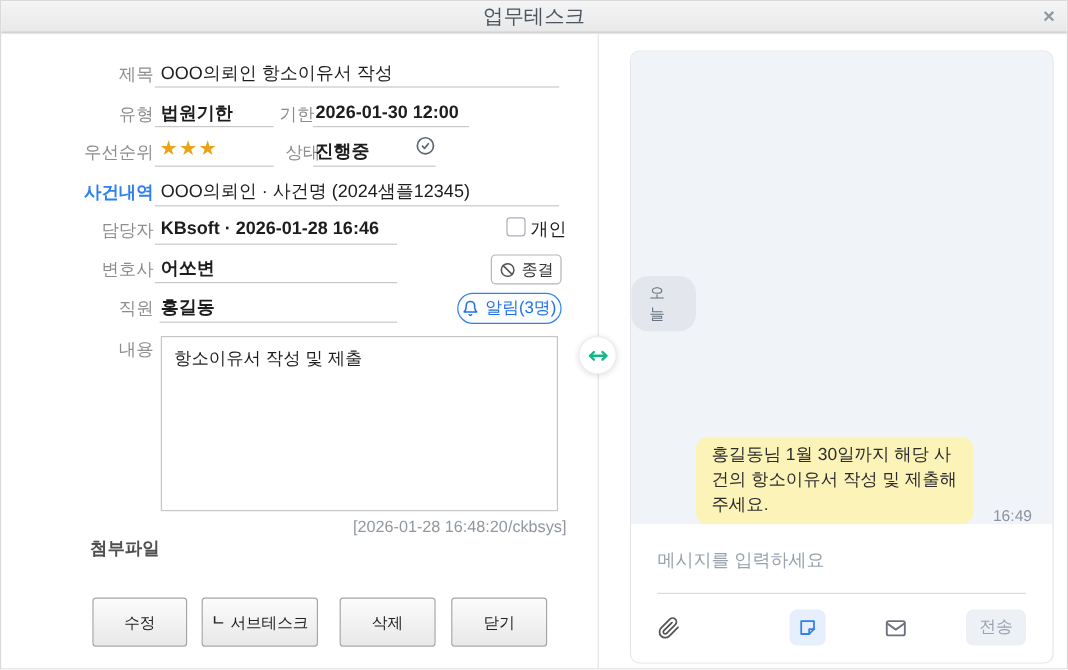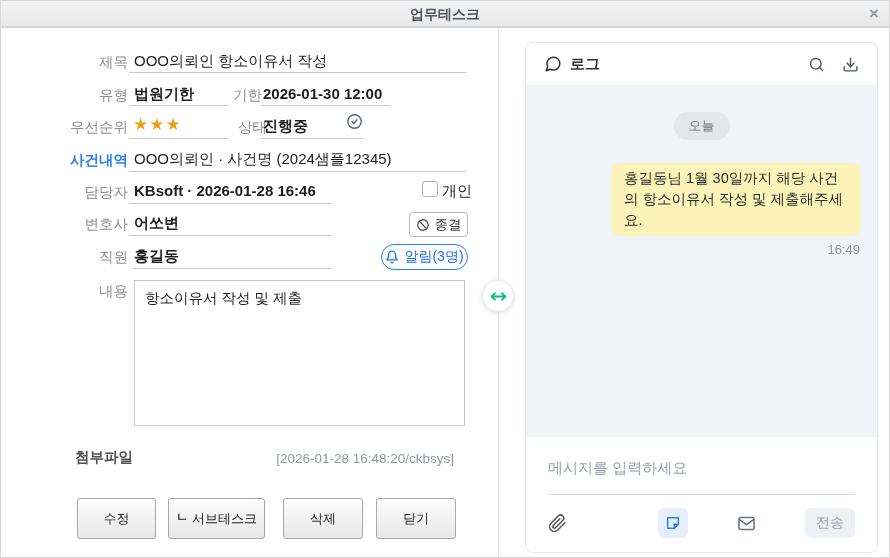--- a/index.html
+++ b/index.html
@@ -1,20 +1,20 @@
 <!DOCTYPE html>
 <html><head>
 <meta charset="utf-8">
 <style>
   html,body{margin:0;padding:0;background:#fff;}
   body{font-family:"Liberation Sans","DejaVu Sans",sans-serif;}
   .app{position:relative;width:890px;height:558px;background:#fff;border:1px solid #d9d9d9;box-sizing:border-box;overflow:hidden;}
   
   .titlebar{position:absolute;left:0;top:0;width:100%;height:27px;background:linear-gradient(#f4f4f4,#e9e9e9);border-bottom:2px solid #d4d4d4;box-sizing:border-box;}
-  .titlebar .ttl{position:absolute;left:0;top:0;width:100%;text-align:center;line-height:26px;font-size:14px;color:#4a5560;font-weight:700;}
+  .titlebar .ttl{position:absolute;left:0;top:0;width:100%;text-align:center;line-height:26px;font-size:17px;color:#4a5560;font-weight:400;}
   .titlebar .x{position:absolute;right:10px;top:0;line-height:25px;font-size:17px;font-weight:700;color:#8e99a3;cursor:pointer;}
   
   .flabel{position:absolute;width:95px;text-align:right;font-size:14.5px;color:#8d8d8d;}
   .flabel2{position:absolute;font-size:14.5px;color:#8d8d8d;}
   .fval{position:absolute;font-size:15px;color:#1d1d1d;font-weight:600;white-space:nowrap;}
   .fval.reg{font-weight:400;}
   .uline{position:absolute;height:1px;background:#c8c8c8;}
   .bluelabel{color:#2f80ed;font-weight:700;font-family:Liberation Serif, serif;}
   .stars{position:absolute;font-size:17px;color:#eaa216;letter-spacing:1px;}
   .ckbox{position:absolute;width:16px;height:16px;border:1.5px solid #a9b0b8;border-radius:3px;background:#fff;box-sizing:border-box;}
@@ -29,21 +29,21 @@
   
   .vline{position:absolute;left:497px;top:27px;width:1px;height:531px;background:#e3e3e3;}
   .toggle{position:absolute;left:481px;top:279px;width:32px;height:32px;border-radius:50%;background:#fff;border:1px solid #ededed;box-shadow:0 1px 5px rgba(0,0,0,.13);display:flex;align-items:center;justify-content:center;cursor:pointer;box-sizing:border-box;}
   
   .card{position:absolute;left:524px;top:41px;width:353px;height:511px;border:1px solid #e2e5e9;border-radius:8px;background:#fff;box-sizing:border-box;display:flex;flex-direction:column;overflow:hidden;}
   .chead{height:43px;min-height:43px;display:flex;align-items:center;padding:0 18px;border-bottom:1px solid #eceef1;box-sizing:border-box;}
   .chead .htitle{display:flex;align-items:center;gap:8px;font-size:15px;font-weight:700;color:#2f3237;}
   .chead .sp{flex:1;}
   .chead .hic{color:#4b5563;display:flex;align-items:center;cursor:pointer;}
   .chead .hic + .hic{margin-left:17px;}
-  .cbody{flex:1;background:#f0f3f8;display:flex;flex-direction:column;overflow:hidden;}
+  .cbody{flex:1;background:#f0f3f8;display:flex;flex-direction:row;overflow:hidden;}
   .daypill{align-self:center;margin-top:26px;background:#e3e7ed;color:#6a7380;font-size:13px;padding:5px 15px;border-radius:14px;}
   .bubble{align-self:flex-end;margin:23px 16px 0 0;width:250px;box-sizing:border-box;background:#fbf3b8;padding:5px 13px;border-radius:10px;font-size:14.5px;line-height:1.45;color:#2c2c2c;word-break:break-all;}
   .msgtime{align-self:flex-end;margin:6px 17px 0 0;font-size:13px;color:#8b93a0;}
   .cinput{height:115px;min-height:115px;background:#fff;box-sizing:border-box;padding:22px 22px 0;}
   .cinput input{width:100%;border:none;outline:none;font-size:15px;color:#404040;background:transparent;padding:0;font-family:inherit;}
   .cinput input::placeholder{color:#99a1ad;}
   .cdivider{margin-top:17px;height:1px;background:#d8dce2;}
   .crow{margin-top:13px;display:flex;align-items:center;gap:37px;}
   .crow .sp{flex:1;}
   .clip{color:#555;display:flex;align-items:center;cursor:pointer;}
@@ -120,21 +120,21 @@
         </svg>
     </span>
     <span>알림(3명)</span>
   </div>
 
   <div class="flabel" style="left:32px;top:281px;">내용</div>
   <div class="textarea" style="left:133px;top:279px;width:331px;height:146px;">
     <div>항소이유서 작성 및 제출</div>
   </div>
 
-  <div class="meta" style="left:122px;top:430px;width:331px;margin-top:20px;">[2026-01-28 16:48:20/ckbsys]</div>
+  <div class="meta" style="left:140px;top:430px;width:331px;">[2026-01-28 16:48:20/ckbsys]</div>
   <div class="attach" style="left:74px;top:447px;">첨부파일</div>
 
   <div class="gbtn" style="left:76px;width:79px;">
       <span>수정</span>
     </div>
   <div class="gbtn" style="left:167px;width:97px;">
     <span class="pfx">ㄴ</span>
     <span>서브테스크</span>
   </div>
   <div class="gbtn" style="left:282px;width:80px;">
@@ -149,44 +149,20 @@
     <span style="color:#12b886;display:flex;">
       <svg width="19" height="19" viewBox="0 0 24 24" fill="none" stroke="currentColor" stroke-width="2.5" stroke-linecap="round" stroke-linejoin="round">
           <path d="M7.5 8 3.5 12l4 4"></path>
           <path d="M3.5 12h17"></path>
           <path d="M16.5 8l4 4-4 4"></path>
         </svg>
     </span>
   </div>
 
   <div class="card">
-    <div class="chead">
-      <div class="htitle">
-        <span style="display:flex;">
-          <svg width="18" height="18" viewBox="0 0 24 24" fill="none" stroke="#2f3237" stroke-width="2" stroke-linecap="round" stroke-linejoin="round">
-              <path d="M21 11.5a8.38 8.38 0 0 1-.9 3.8 8.5 8.5 0 0 1-7.6 4.7 8.38 8.38 0 0 1-3.8-.9L3 21l1.9-5.7a8.38 8.38 0 0 1-.9-3.8 8.5 8.5 0 0 1 4.7-7.6 8.38 8.38 0 0 1 3.8-.9h.5a8.48 8.48 0 0 1 8 8v.5z"></path>
-            </svg>
-        </span>
-        <span>로그</span>
-      </div>
-      <div class="sp"></div>
-      <span class="hic">
-        <svg width="17" height="17" viewBox="0 0 24 24" fill="none" stroke="currentColor" stroke-width="2" stroke-linecap="round">
-            <circle cx="11" cy="11" r="7.5"></circle>
-            <line x1="20.5" y1="20.5" x2="16.3" y2="16.3"></line>
-          </svg>
-      </span>
-      <span class="hic">
-        <svg width="17" height="17" viewBox="0 0 24 24" fill="none" stroke="currentColor" stroke-width="2" stroke-linecap="round" stroke-linejoin="round">
-            <path d="M21 15v4a2 2 0 0 1-2 2H5a2 2 0 0 1-2-2v-4"></path>
-            <polyline points="7 10 12 15 17 10"></polyline>
-            <line x1="12" y1="3" x2="12" y2="15"></line>
-          </svg>
-      </span>
-    </div>
 
     <div class="cbody">
       <div class="daypill">오늘</div>
       <div class="bubble">홍길동님 1월 30일까지 해당 사건의 항소이유서 작성 및 제출해주세요.</div>
       <div class="msgtime">16:49</div>
     </div>
 
     <div class="cinput">
       <input type="text" placeholder="메시지를 입력하세요" style="">
       <div class="cdivider"></div>

